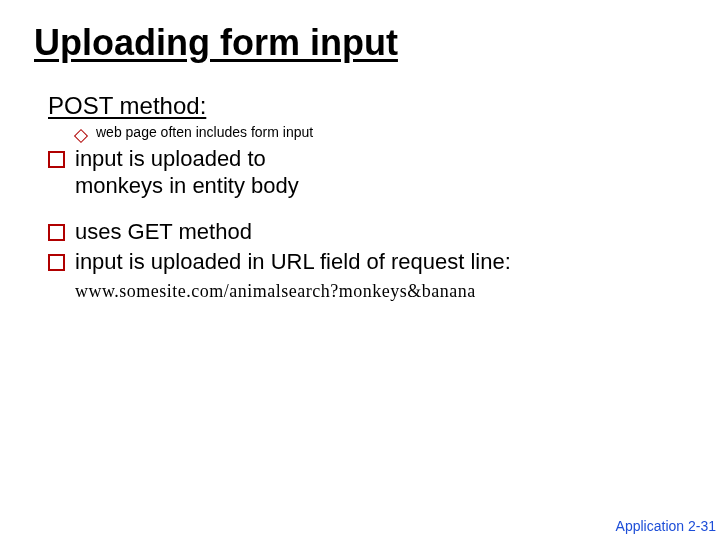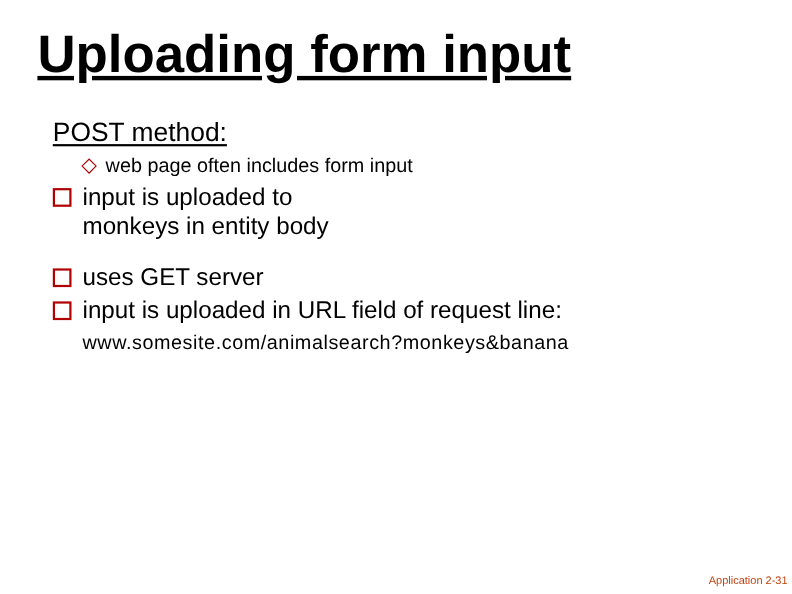--- a/index.html
+++ b/index.html
@@ -15,29 +15,29 @@
   .slide {
     position: relative;
     width: 720px;
     height: 540px;
     box-sizing: border-box;
   }
   .title {
     position: absolute;
     left: 34px;
     top: 22px;
-    font-size: 48px;
+    font-size: 36px;
     font-weight: 700;
     text-decoration: underline;
     text-underline-offset: 4px;
   }
   .content {
     position: absolute;
     left: 48px;
-    top: 107px;
+    top: 92px;
     width: 640px;
   }
   .section-head {
     font-size: 24px;
     text-decoration: underline;
     text-underline-offset: 3px;
     margin-bottom: 4px;
   }
   .li {
     display: flex;
@@ -65,44 +65,44 @@
     margin-left: 2px;
   }
   .sub {
     margin-left: 26px;
   }
   .txt-md {
     font-size: 22px;
     line-height: 1.25;
   }
   .txt-sm {
-    font-size: 18px;
+    font-size: 14px;
     line-height: 1.25;
   }
   .narrow {
     width: 280px;
   }
   .post-block { margin-bottom: 18px; }
   .code {
-    font-family: Liberation Sans, sans-serif;
+    font-family: Liberation Serif, serif;
     font-size: 18px;
     letter-spacing: 0.5px;
     text-align: right;
   }
   .line-url {
     display: inline;
     margin-top: 28px;
   }
   .footer {
     position: absolute;
     right: 4px;
     bottom: 6px;
     font-family: Arial, Helvetica, sans-serif;
-    font-size: 10px;
-    color: #c2410c;
+    font-size: 14px;
+    color: #1d4ed8;
   }
 </style>
 </head>
 <body>
 
 <div class="slide">
 
   <div class="title">Uploading form input</div>
 
   <div class="content">
@@ -118,21 +118,21 @@
       <div class="li">
         <span class="bullet-box"></span>
         <span class="txt-md narrow">input is uploaded to monkeys in entity body</span>
       </div>
     </div>
 
     <div>
 
       <div class="li">
         <span class="bullet-box"></span>
-        <span class="txt-md">uses GET server</span>
+        <span class="txt-md">uses GET method</span>
       </div>
 
       <div class="li">
         <span class="bullet-box"></span>
         <span class="txt-md" style="width:600px">
           <span class="line-url">input is uploaded in URL field of request line:</span>
           <span class="code">www.somesite.com/animalsearch?monkeys&amp;banana</span>
         </span>
       </div>
     </div>

